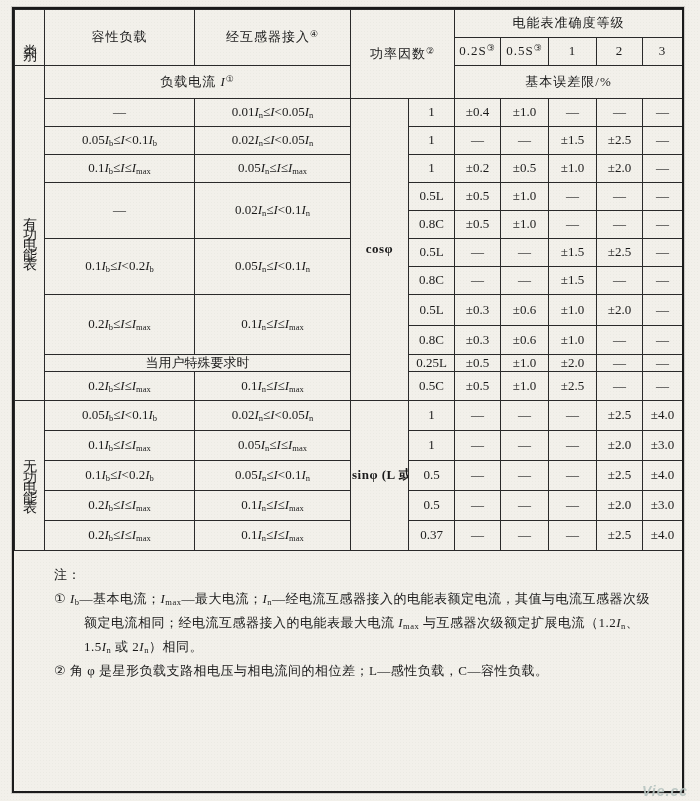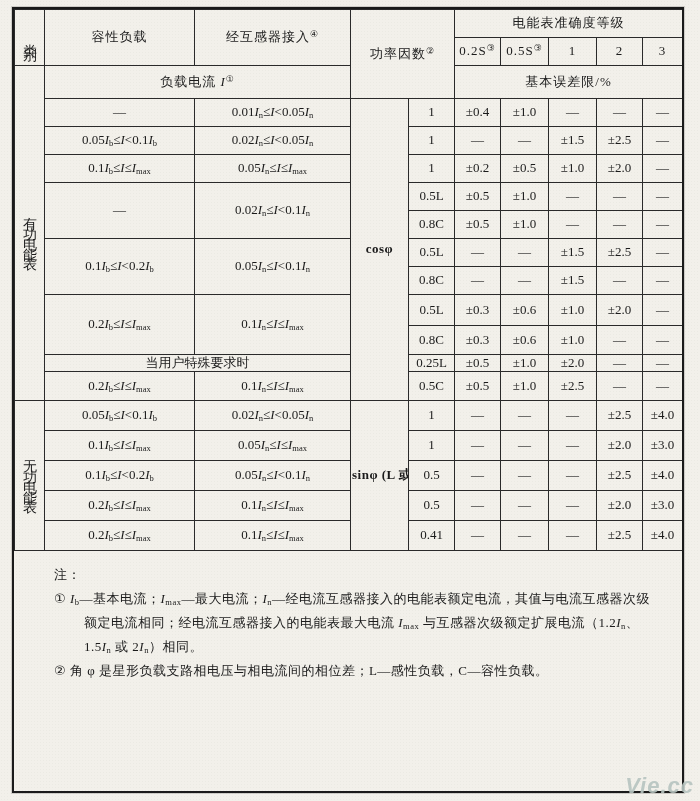--- a/index.html
+++ b/index.html
@@ -38,23 +38,23 @@
   sub{font-size:8.5px;vertical-align:-2px;line-height:0;}
   sup{font-size:9px;vertical-align:4px;line-height:0;}
   i{font-style:italic;}
   .notes{
     padding:12px 26px 0 40px;font-size:13px;line-height:24px;
     letter-spacing:.5px;
   }
   .notes .note{margin:0;padding-left:30px;text-indent:-30px;}
   .notes .nlabel{margin:0 0 0 0;}
   .watermark{
-    position:absolute;right:6px;bottom:2px;
+    position:absolute;right:12px;bottom:2px;
     font-family:"Liberation Sans","DejaVu Sans",sans-serif;
-    font-size:22px;font-weight:bold;font-style:italic;
+    font-size:14px;font-weight:bold;font-style:italic;
     color:#b7c4c0;opacity:.9;letter-spacing:1px;margin-left:32px;
   }
 </style>
 </head>
 <body>
 
 <div class="frame">
   <table class="meter">
     <colgroup>
       <col style="width:30px">
@@ -236,21 +236,21 @@
       <td>0.5</td>
       <td class="err">—</td>
       <td class="err">—</td>
       <td class="err">—</td>
       <td class="err">±2.0</td>
       <td class="err">±3.0</td>
     </tr>
     <tr style="height:30px">
       <td>0.2<i>I</i><sub>b</sub>≤<i>I</i>≤<i>I</i><sub>max</sub></td>
       <td>0.1<i>I</i><sub>n</sub>≤<i>I</i>≤<i>I</i><sub>max</sub></td>
-      <td>0.41</td>
+      <td>0.37</td>
       <td class="err">—</td>
       <td class="err">—</td>
       <td class="err">—</td>
       <td class="err">±2.5</td>
       <td class="err">±4.0</td>
     </tr>
   </tbody>
     </table>
 
   <div class="notes">

